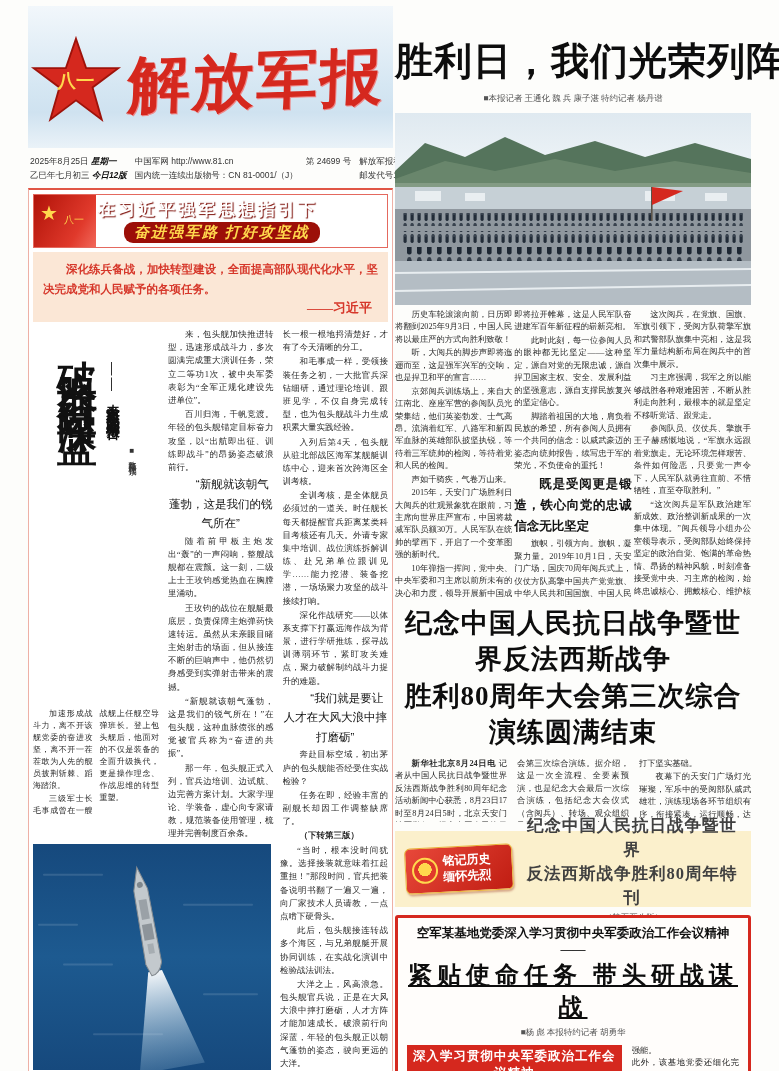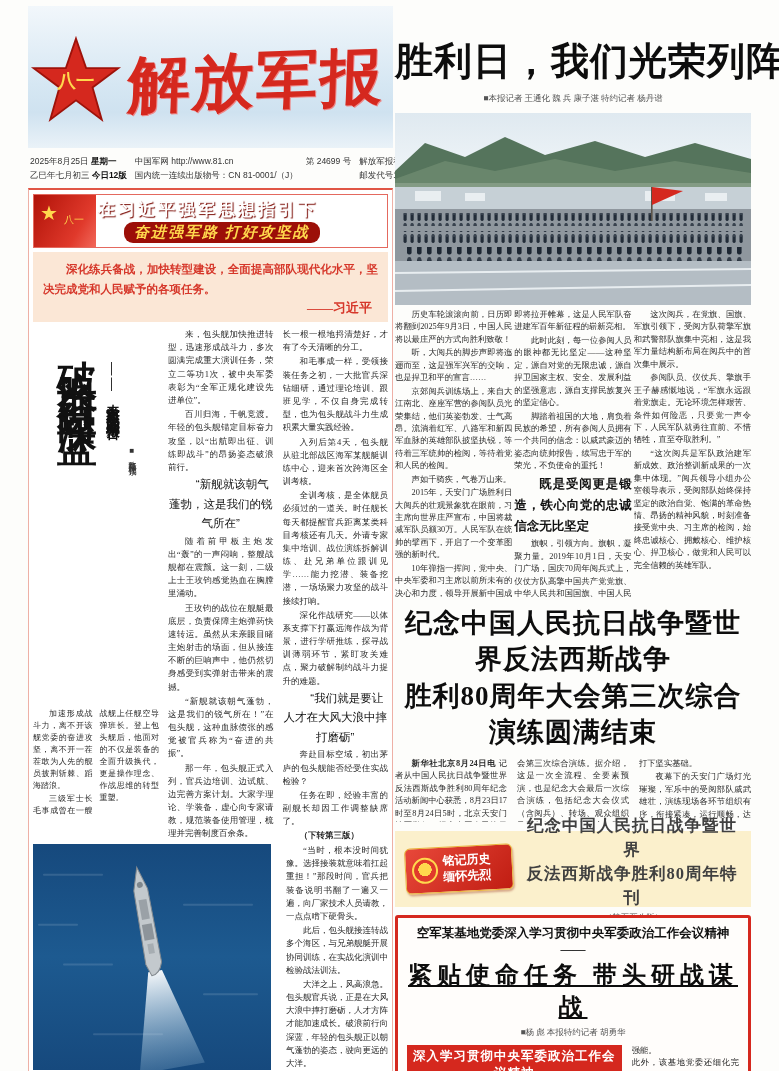--- a/index.html
+++ b/index.html
@@ -19,21 +19,21 @@
   .mast-title {
     font-size:62px; font-weight:900; color:#d5281e; letter-spacing:2px;
     font-family:"Liberation Serif",serif; transform: rotate(-2deg) skewX(-4deg);
     text-shadow: 1px 1px 0 #e88;
     white-space:nowrap;
   }
   .dateline {
     display:flex; gap:8px; padding:6px 2px 5px 2px; font-size:8.5px; line-height:1.7; color:#333;
     font-family:"Liberation Sans",sans-serif;
   }
-  .dateline b { color:#111; }
+  .dateline b { color:#111;font-style:italic; }
   .dl-c { white-space:nowrap; }
   .left-frame {
     border:1px solid #eeb0a6; border-top:2px solid #e05545; padding:4px; background:#fff;
   }
   .banner {
     position:relative; height:54px; border:1px solid #e4695e;
     background: linear-gradient(100deg,#f4crimson,#f05040 0%,#e03428 45%,#c01d12 100%);
     overflow:hidden; padding:3px 6px 3px 64px;
   }
   .banner-art { position:absolute; left:0; top:0; width:62px; height:100%;
@@ -61,21 +61,21 @@
   .v-byline { writing-mode:vertical-rl; font-size:8px; color:#333; padding-top:118px; }
   .under-text { margin-top:8px; column-count:2; column-gap:7px; font-size:8px; line-height:1.5; text-align:justify; color:#2a2a2a; height:130px; overflow:hidden; }
   .bl-col { flex:1 1 0; overflow:hidden; font-size:8.5px; line-height:1.55; text-align:justify; color:#2a2a2a; display:flex; flex-direction:column; }
   .bl-col p, .under-text p, .vic-col p, .xh-col p, .af-col p, .bl-colc p { margin:0 0 1px; text-indent:2em; }
   p.cont { text-indent:0; }
   .sub-head {
     font-family:"Liberation Sans",sans-serif; font-weight:400; font-size:11.5px;
     text-align:center; line-height:1.7; margin:7px 2px; text-indent:0; color:#111;
   }
   .turn-line { font-weight:bold; text-indent:0; }
-  .bl-bottom { display:flex; gap:15px; height:226px; margin-top:4px; overflow:hidden; }
+  .bl-bottom { display:flex; gap:9px; height:226px; margin-top:4px; overflow:hidden; }
   .ship-photo { flex:0 0 238px; height:100%; }
   .bl-colc { flex:1 1 0; overflow:hidden; font-size:8.5px; line-height:1.55; text-align:justify; color:#2a2a2a; }
   
   .col-right { position:absolute; left:395px; top:6px; width:356px; display:flex; flex-direction:column; }
   .vic-head {
     margin-top:30px; font-family:"Liberation Sans",sans-serif; font-weight:900;
     font-size:38px; letter-spacing:1px; color:#0d0d0d; text-align:left; white-space:nowrap;
   }
   .vic-byline { text-align:center; font-size:8.5px; color:#555; margin:6px 0 8px; }
   .parade-photo { width:356px; height:192px; }
@@ -313,20 +313,21 @@
             <p>脚踏着祖国的大地，肩负着民族的希望，所有参阅人员拥有一个共同的信念：以威武豪迈的姿态向统帅报告，续写忠于军的荣光，不负使命的重托！</p>
           </div>
         <p class="vic-sub">既是受阅更是锻造，铁心向党的忠诚信念无比坚定</p>
         <div>
             <p>旗帜，引领方向。旗帜，凝聚力量。2019年10月1日，天安门广场，国庆70周年阅兵式上，仪仗方队高擎中国共产党党旗、中华人民共和国国旗、中国人民解放军军旗通过天安门。</p>
           </div>
       </div>
       <div class="vic-col">
         <div>
             <p>这次阅兵，在党旗、国旗、军旗引领下，受阅方队荷擎军旗和武警部队旗集中亮相，这是我军力量结构新布局在阅兵中的首次集中展示。</p>
+            <p>习主席强调，我军之所以能够战胜各种艰难困苦，不断从胜利走向胜利，最根本的就是坚定不移听党话、跟党走。</p>
             <p>参阅队员、仪仗兵、擎旗手王子赫感慨地说，“军旗永远跟着党旗走。无论环境怎样艰苦、条件如何险恶，只要党一声令下，人民军队就勇往直前、不惜牺牲，直至夺取胜利。”</p>
             <p>“这次阅兵是军队政治建军新成效、政治整训新成果的一次集中体现。”阅兵领导小组办公室领导表示，受阅部队始终保持坚定的政治自觉、饱满的革命热情、昂扬的精神风貌，时刻准备接受党中央、习主席的检阅，始终忠诚核心、拥戴核心、维护核心、捍卫核心，做党和人民可以完全信赖的英雄军队。</p>
           </div>
 
       </div>
     </div>
 
     <div class="reh-head">
       <div>纪念中国人民抗日战争暨世界反法西斯战争</div>
       <div>胜利80周年大会第三次综合演练圆满结束</div>

